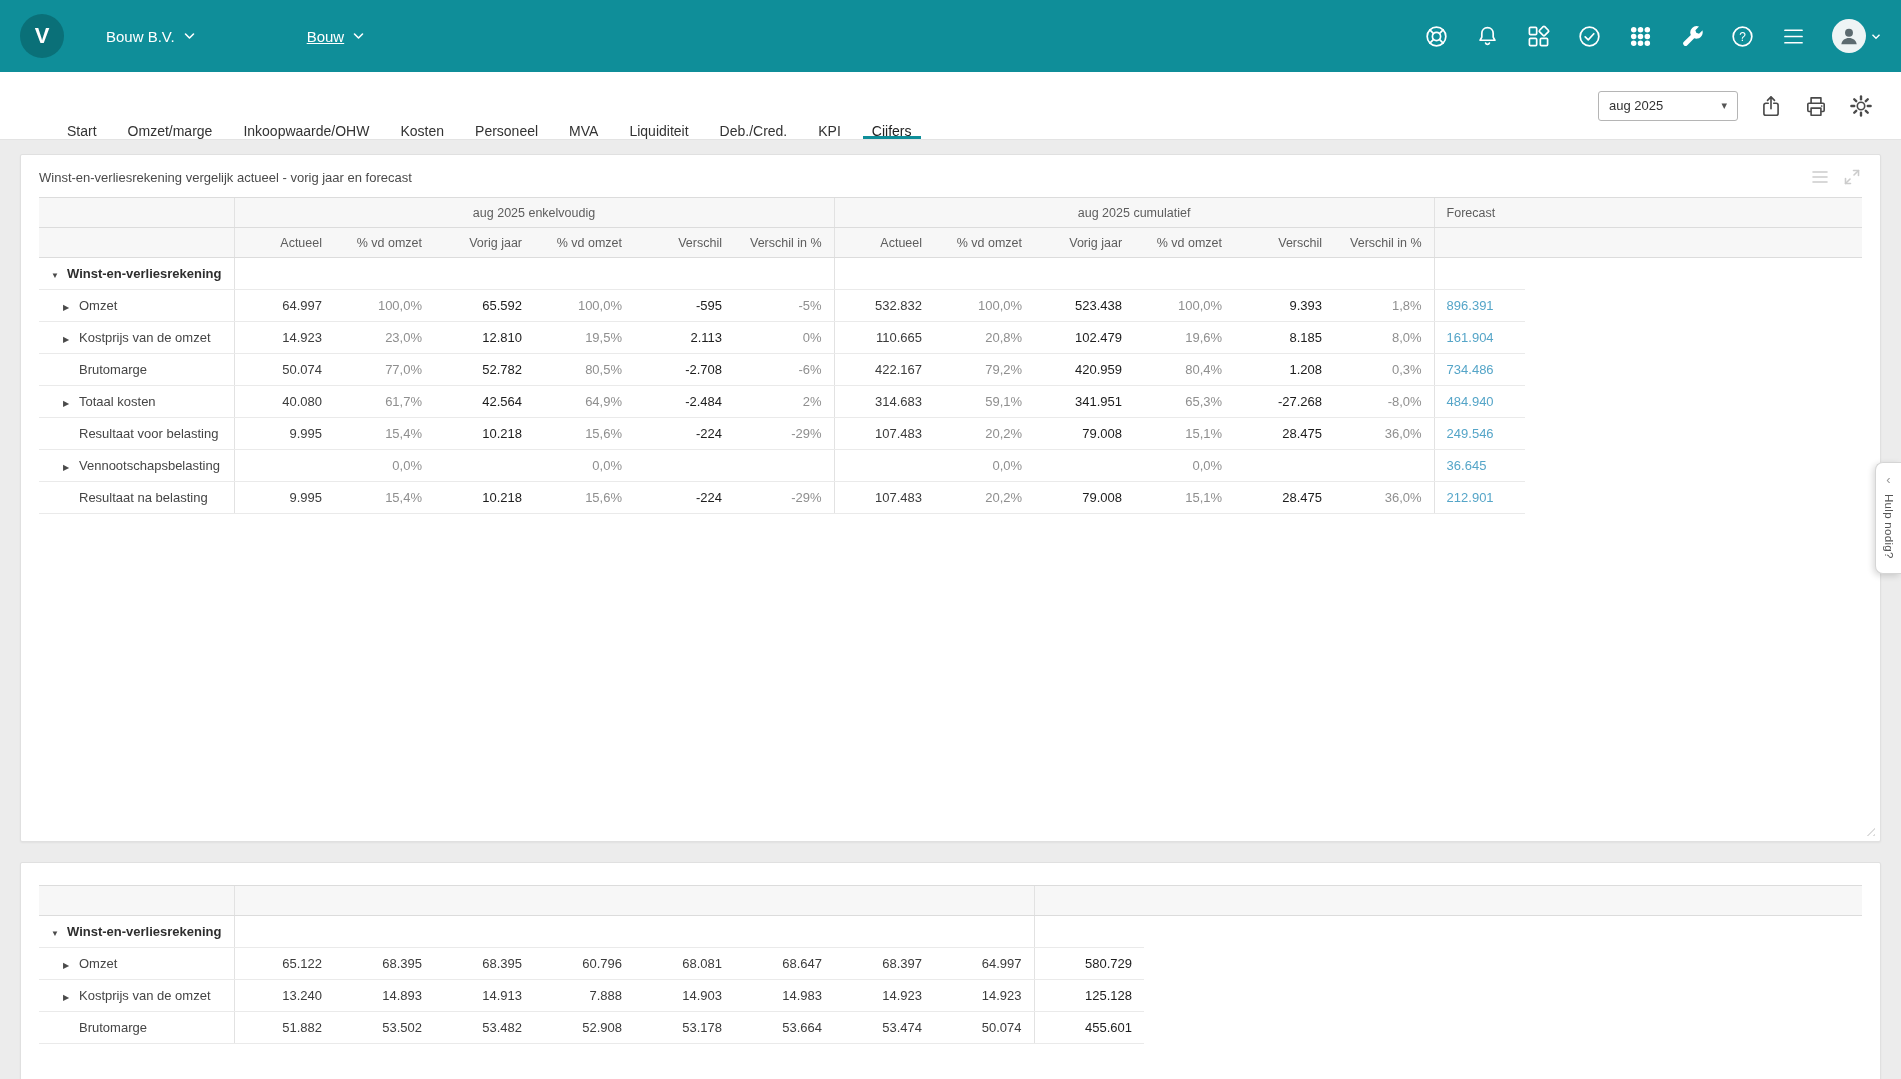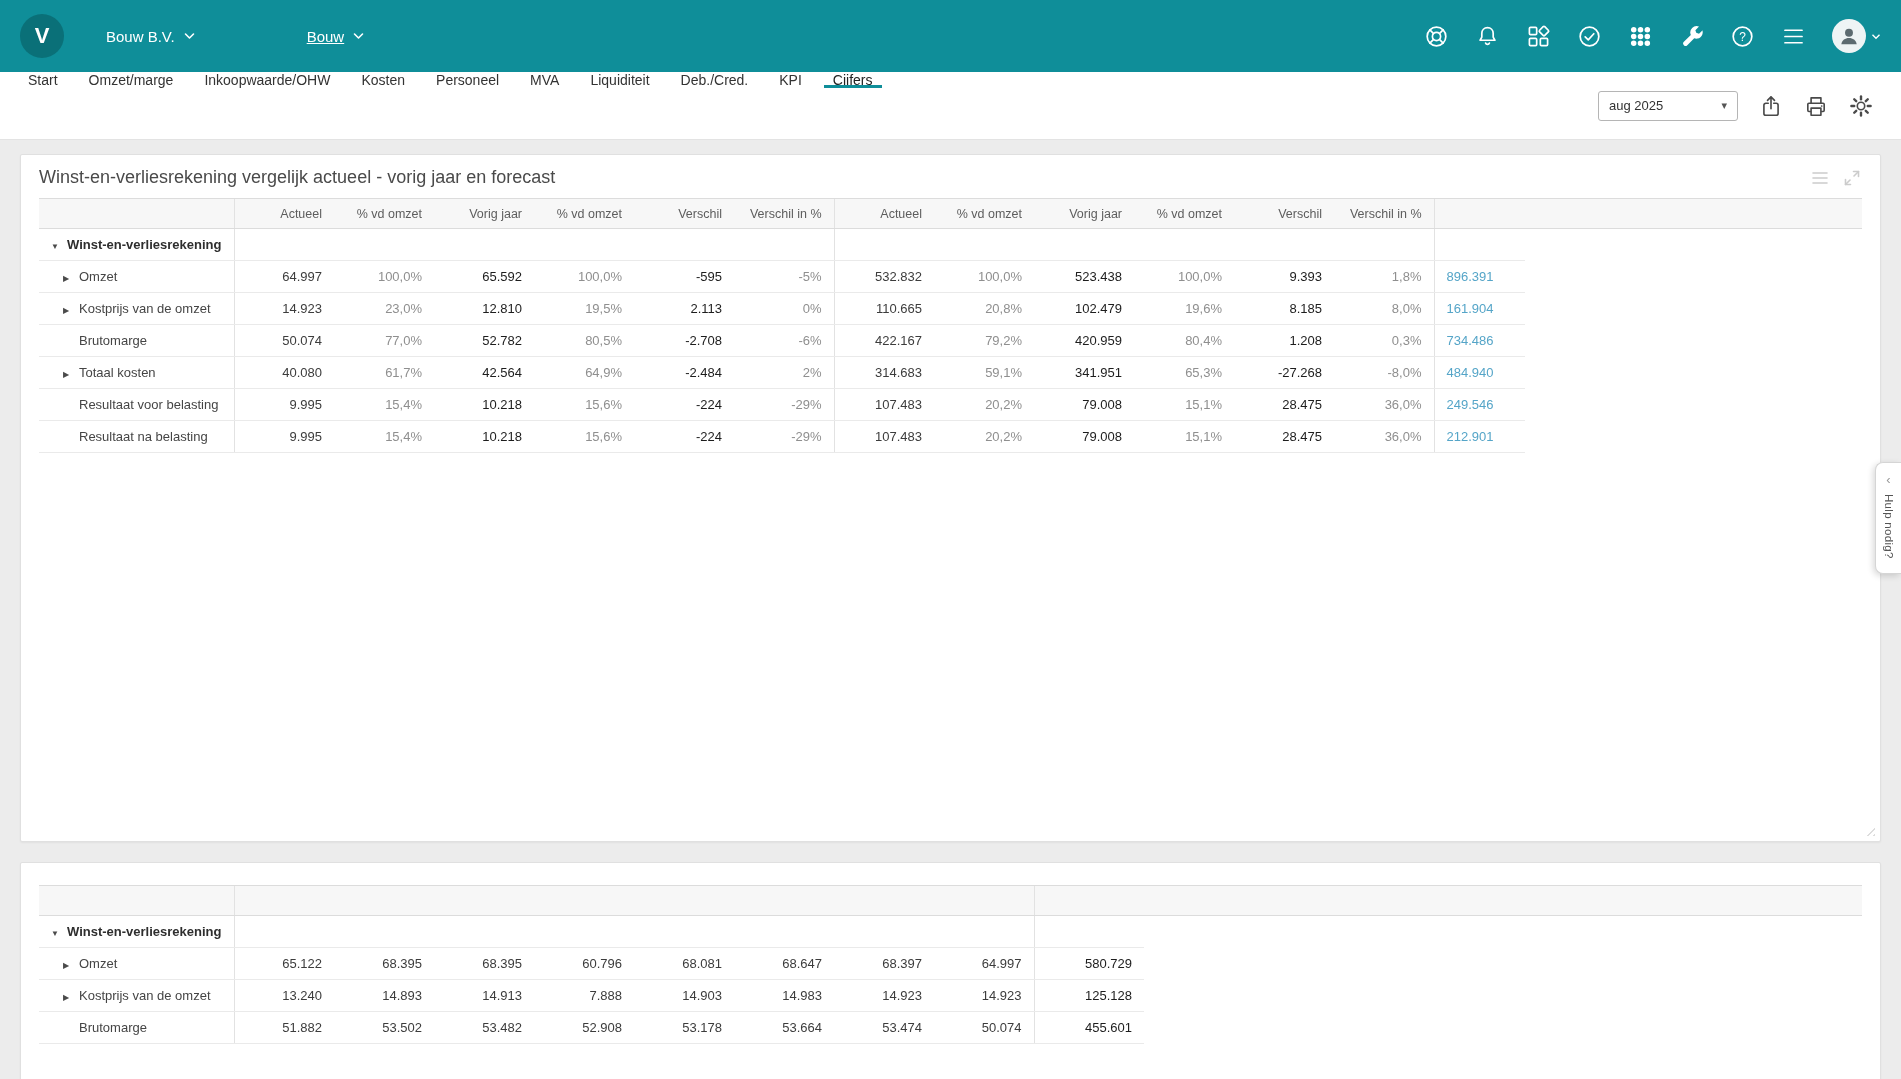--- a/index.html
+++ b/index.html
@@ -19,41 +19,41 @@
   .tb-icon { width:25px; height:25px; display:block; cursor:pointer; }
   .tb-icon svg { width:100%; height:100%; stroke:#fff; fill:none; stroke-width:1.5;
                  stroke-linecap:round; stroke-linejoin:round; }
   .avatar-wrap { display:flex; align-items:center; gap:5px; cursor:pointer; }
   .avatar { width:34px; height:34px; border-radius:50%; background:#eef4f5;
             display:flex; align-items:center; justify-content:center; }
 
   
   .subnav { height:68px; background:#fff; display:flex; align-items:stretch; padding:0 28px;
             border-bottom:1px solid #e3e3e3; }
-  .tabs { display:flex; gap:31px; align-items:flex-start; }
+  .tabs { display:flex; gap:31px; align-items:flex-end;margin-left:39px; }
   .tab { display:flex; align-items:center; font-size:14px; color:#333; position:relative; cursor:pointer; white-space:nowrap; }
   .tab.active { font-weight:normal; color:#222; }
   .tab.active::after { content:""; position:absolute; left:-9px; right:-9px; bottom:0; height:3px; background:#0f8e99; }
   .subnav-right { margin-left:auto; display:flex; align-items:center; gap:21px; }
   .period-select { width:140px; height:30px; border:1px solid #b5b5b5; border-radius:3px;
                    display:flex; align-items:center; justify-content:space-between;
                    padding:0 10px; font-size:13px; color:#333; cursor:pointer; background:#fff; }
   .period-caret { color:#555; font-size:11px; }
   .nav-icon { width:24px; height:24px; cursor:pointer; }
   .nav-icon svg { width:100%; height:100%; stroke:#4a4a4a; fill:none; stroke-width:1.5;
                   stroke-linecap:round; stroke-linejoin:round; }
 
   
   .main { padding:14px 20px; display:flex; flex-direction:column; gap:20px; }
   .panel { background:#fff; border:1px solid #e0e0e0; border-radius:2px; padding:12px 18px;
            position:relative; box-shadow:0 1px 2px rgba(0,0,0,.05); }
   #panel-compare { height:688px; }
   #panel-year { height:420px; }
   .panel-head { display:flex; align-items:center; }
-  .panel-title { font-size:18px; color:#4a4a4a; font-weight:400; }
+  .panel-title { font-size:13px; color:#4a4a4a; font-weight:400; }
   .panel-icons { margin-left:auto; display:flex; gap:12px; }
   .panel-icons .p-icon { width:20px; height:20px; cursor:pointer; }
   .panel-icons svg { width:100%; height:100%; stroke:#cccccc; fill:none; stroke-width:1.6;
                      stroke-linecap:round; stroke-linejoin:round; }
   .corner { position:absolute; right:5px; bottom:5px; width:11px; height:11px;
             background:repeating-linear-gradient(-45deg,#ddd 0 1.5px,transparent 1.5px 4.5px);
             clip-path:polygon(100% 0,100% 100%,0 100%); }
 
   
   table.grid { border-collapse:collapse; width:100%; margin-top:10px; table-layout:fixed; }
@@ -269,20 +269,27 @@
             <col style="width: 100px;">
             <col style="width: 100px;">
             <col style="width: 100px;">
             <col style="width: 100px;">
             <col style="width: 91px;">
             <col>
           </colgroup>
           <thead>
             <tr>
               <th class="label-col"></th>
+              <th class="group sep" colspan="6">aug 2025 enkelvoudig</th>
+              <th class="group sep" colspan="6">aug 2025 cumulatief</th>
+              <th class="group group-left sep">Forecast</th>
+              <th class="fill"></th>
+            </tr>
+            <tr>
+              <th class="label-col"></th>
               <th class="colhead sep">Actueel</th>
               <th class="colhead">% vd omzet</th>
               <th class="colhead">Vorig jaar</th>
               <th class="colhead">% vd omzet</th>
               <th class="colhead">Verschil</th>
               <th class="colhead">Verschil in %</th>
               <th class="colhead sep">Actueel</th>
               <th class="colhead">% vd omzet</th>
               <th class="colhead">Vorig jaar</th>
               <th class="colhead">% vd omzet</th>
@@ -389,20 +396,37 @@
               <td class="num sep">107.483</td>
               <td class="pct">20,2%</td>
               <td class="strong">79.008</td>
               <td class="pct">15,1%</td>
               <td class="strong">28.475</td>
               <td class="pct">36,0%</td>
               <td class="fc sep">249.546</td>
               <td class="fill"></td>
             </tr>
             <tr>
+              <td class="label-cell indent"><span class="caret">▶</span><span class="row-label">Vennootschapsbelasting</span></td>
+              <td class="num sep"></td>
+              <td class="pct">0,0%</td>
+              <td class="strong"></td>
+              <td class="pct">0,0%</td>
+              <td class="strong"></td>
+              <td class="pct"></td>
+              <td class="num sep"></td>
+              <td class="pct">0,0%</td>
+              <td class="strong"></td>
+              <td class="pct">0,0%</td>
+              <td class="strong"></td>
+              <td class="pct"></td>
+              <td class="fc sep">36.645</td>
+              <td class="fill"></td>
+            </tr>
+            <tr>
               <td class="label-cell indent"><span class="caret"></span><span class="row-label">Resultaat na belasting</span></td>
               <td class="num sep">9.995</td>
               <td class="pct">15,4%</td>
               <td class="strong">10.218</td>
               <td class="pct">15,6%</td>
               <td class="strong">-224</td>
               <td class="pct">-29%</td>
               <td class="num sep">107.483</td>
               <td class="pct">20,2%</td>
               <td class="strong">79.008</td>

